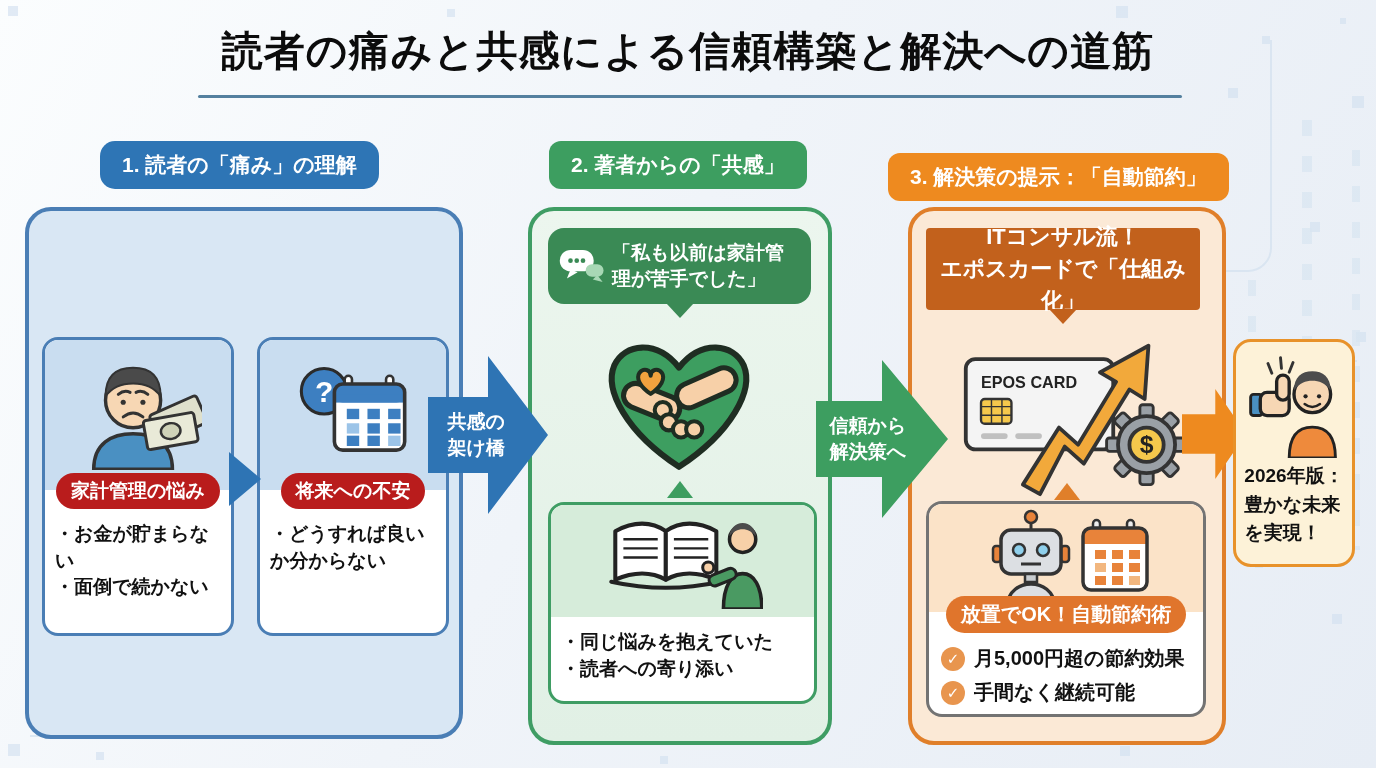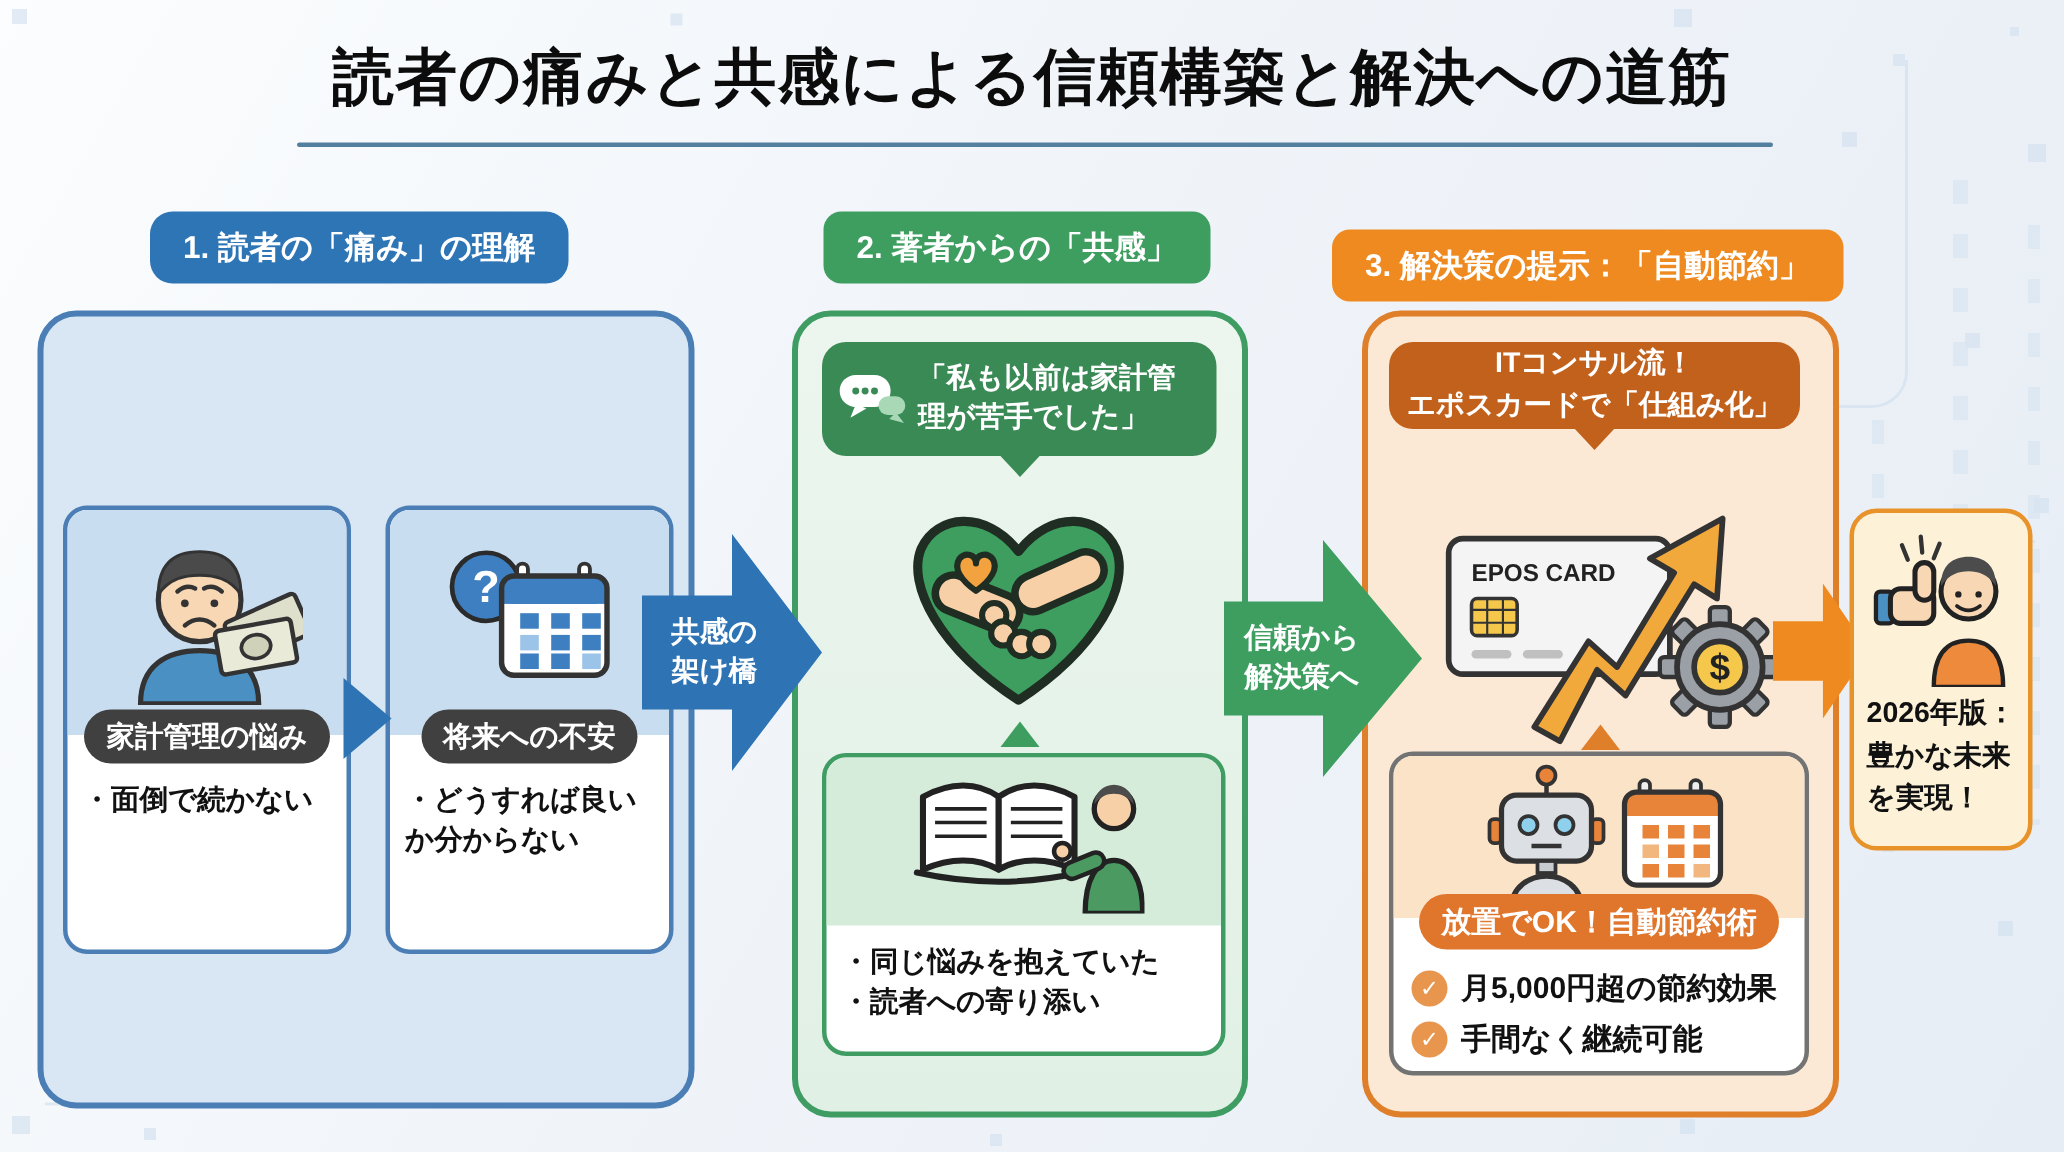--- a/index.html
+++ b/index.html
@@ -38,21 +38,21 @@
   .mini-card .icon-area{display:flex;align-items:center;justify-content:center;flex:none;}
   .mini-badge{align-self:center;margin-top:-17px;z-index:2;color:#fff;font-weight:700;
     border-radius:999px;white-space:nowrap;padding:5px 15px;}
   .bullets{padding:12px 8px 0 10px;font-size:19px;font-weight:700;line-height:1.4;}
 
   
   .pain-card{border:3px solid #4a7eb5;width:186px;height:293px;top:126px;}
   #pain-card-a{left:13px;}
   #pain-card-b{left:228px;}
   .pain-card .icon-area{height:150px;background:#c9ddf0;}
-  .pain-card .mini-badge{background:#404040;font-size:19px;font-family:Liberation Mono, monospace;}
+  .pain-card .mini-badge{background:#b91c1c;font-size:19px;font-family:Liberation Mono, monospace;}
   .tri-right{position:absolute;left:200px;top:241px;width:0;height:0;z-index:2;
     border-top:27px solid transparent;border-bottom:27px solid transparent;border-left:32px solid #2e74b4;}
 
   
   .flow-arrow{position:absolute;z-index:5;color:#fff;font-weight:700;font-size:19px;}
   .flow-shape{position:absolute;inset:0;
     clip-path:polygon(0 26%,50% 26%,50% 0,100% 50%,50% 100%,50% 74%,0 74%);}
   #arrow-bridge{left:428px;top:356px;width:120px;height:158px;}
   #arrow-bridge .flow-shape{background:#2e74b4;}
   #arrow-trust{left:816px;top:360px;width:132px;height:158px;}
@@ -71,22 +71,22 @@
   .quote-text{width:180px;line-height:1.35;}
   .handshake-wrap{position:absolute;left:66px;top:114px;z-index:1;}
   .up-tri{position:absolute;left:50%;transform:translateX(-50%);width:0;height:0;
     border-left:13px solid transparent;border-right:13px solid transparent;}
   #empathy-up-tri{top:270px;border-bottom:17px solid #3d9e60;}
   .empathy-card{left:16px;top:291px;width:263px;height:196px;border:3px solid #3f9d64;}
   .empathy-card .icon-area{height:112px;background:#d6ecda;}
   .empathy-card .mini-badge{background:#347a4c;font-size:20px;margin-top:-16px;}
 
   
-  .callout{position:absolute;left:14px;top:17px;width:274px;height:58px;background:#c2611c;
-    border-radius:16px;color:#fff;font-weight:700;font-size:19px;text-align:center;
+  .callout{position:absolute;left:14px;top:17px;width:274px;height:82px;background:#c2611c;
+    border-radius:4px;color:#fff;font-weight:700;font-size:22px;text-align:center;
     display:flex;flex-direction:column;justify-content:center;line-height:1.45;z-index:2;}
   .callout::after{content:"";position:absolute;left:50%;bottom:-14px;transform:translateX(-50%);
     border-left:14px solid transparent;border-right:14px solid transparent;border-top:15px solid #c2611c;}
   .epos-wrap{position:absolute;left:42px;top:110px;z-index:1;}
   #solution-up-tri{top:272px;border-bottom:17px solid #e07f2a;}
   .solution-card{left:14px;top:290px;width:274px;height:210px;border:3px solid #737373;}
   .solution-card .icon-area{height:108px;background:#fbe3c8;}
   .solution-card .mini-badge{background:#e0752c;font-size:20px;margin-top:-16px;}
   .checks{padding:12px 8px 0 12px;}
   .check-row{display:flex;align-items:center;gap:9px;font-size:20px;font-weight:700;margin-bottom:7px;}
@@ -150,20 +150,21 @@
               <rect x="80" y="44" width="52" height="30" rx="3" fill="#dfe0cc" stroke="#333" stroke-width="3"></rect>
             </g>
           <g transform="rotate(-10 100 70)">
             <rect x="72" y="56" width="52" height="30" rx="3" fill="#e9ead8" stroke="#333" stroke-width="3"></rect>
             <ellipse cx="98" cy="71" rx="10" ry="8" fill="#cfd2b8" stroke="#333" stroke-width="2.5"></ellipse>
           </g>
         </svg>
       </div>
       <div class="mini-badge">家計管理の悩み</div>
       <div class="bullets">
+        <div>・お金が貯まらない</div>
         <div>・面倒で続かない</div>
       </div>
     </div>
 
     <div class="tri-right"></div>
 
     <div class="mini-card pain-card" id="pain-card-b">
       <div class="icon-area">
         <svg width="124" height="104" viewBox="0 0 120 100">
           <circle cx="32" cy="27" r="22" fill="#3d7fc1" stroke="#2b2b2b" stroke-width="3"></circle>

